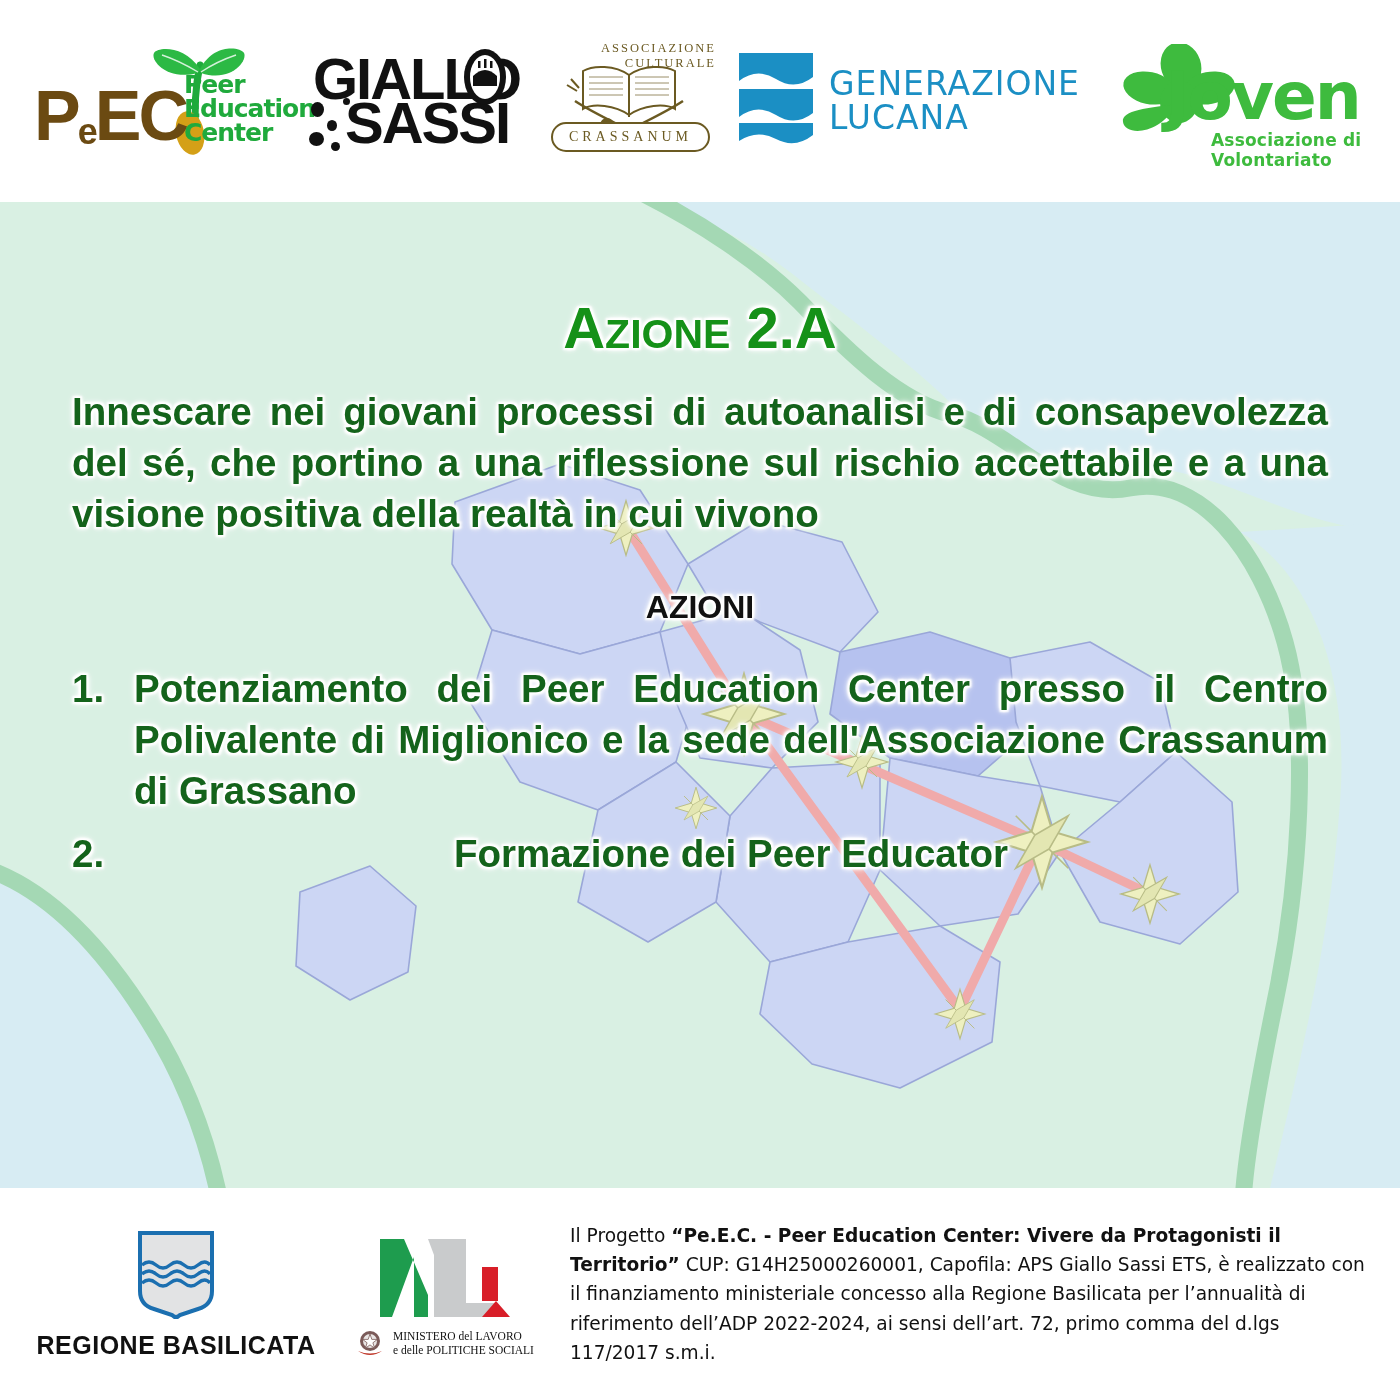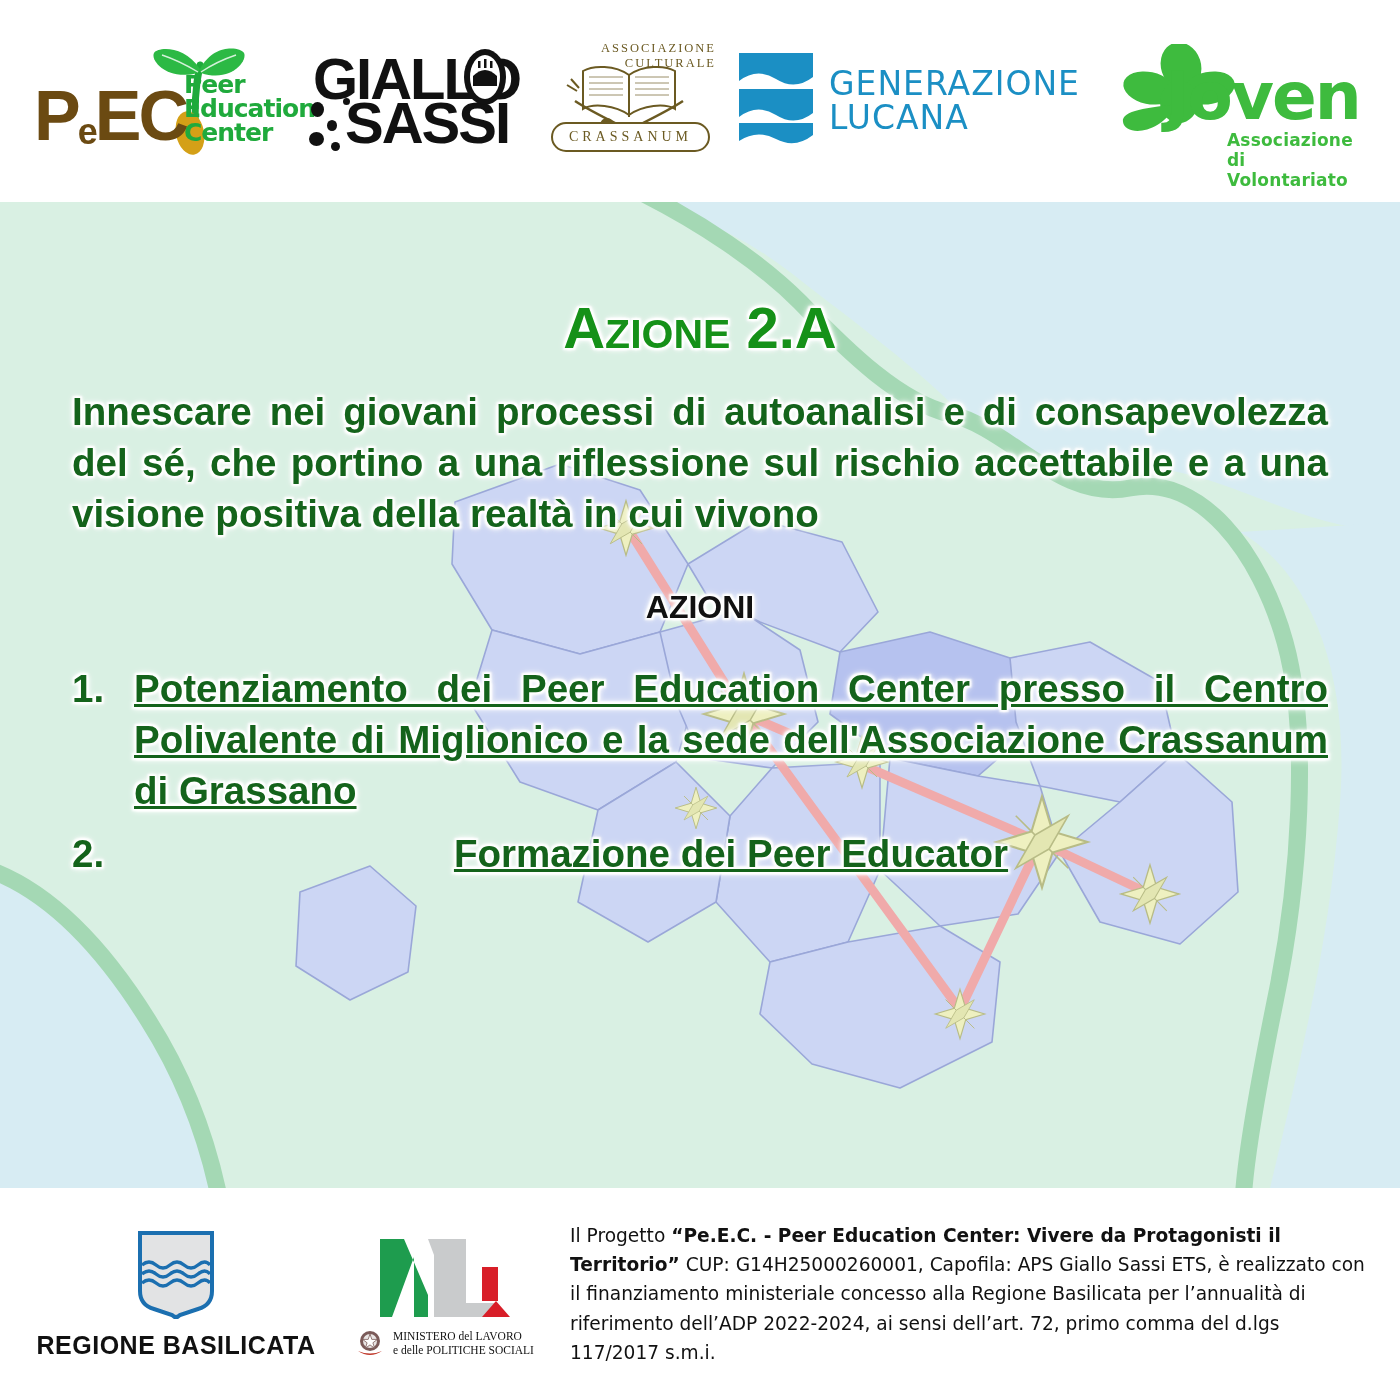--- a/index.html
+++ b/index.html
@@ -60,21 +60,21 @@
   .genluc-txt span{display:block;}
 
   
   .joven{position:relative;width:265px;height:118px;}
   .joven-word{
     position:absolute;left:64px;top:22px;
     color:#3ebb3e;font-size:66px;font-weight:bold;
     font-family:"DejaVu Sans", sans-serif;letter-spacing:-2px;line-height:1;
   }
   .joven-sub{
-    position:absolute;left:126px;top:88px;
+    position:absolute;left:110px;top:88px;
     color:#3ebb3e;font-size:17px;font-weight:bold;
     font-family:"DejaVu Sans", sans-serif;letter-spacing:0.2px;
   }
   .joven-clover{position:absolute;left:18px;top:2px;}
 
   
   .map-panel{
     position:absolute;left:0;top:202px;width:1400px;height:986px;
     overflow:hidden;background:#d9f0e3;
   }
@@ -110,21 +110,21 @@
     text-align:center;margin-top:50px;
     color:#111;font-weight:bold;font-size:32px;
   }
   .actions{margin-top:38px;}
   .action-row{
     display:flex;align-items:flex-start;
     color:#14631b;font-weight:bold;font-size:38.5px;line-height:1.32;
     margin-bottom:12px;
   }
   .action-num{flex:0 0 62px;}
-  .action-body{flex:1;text-align:justify;text-justify:inter-word;text-decoration:underline;}
+  .action-body{flex:1;text-align:justify;text-justify:inter-word;}
   .action-body.single{text-align:center;}
 
   
   .footer{
     position:absolute;left:0;top:1188px;width:1400px;height:212px;
     background:#fff;display:flex;align-items:center;
     padding:0 26px;box-sizing:border-box;gap:18px;
   }
   .rb{width:300px;display:flex;flex-direction:column;align-items:center;gap:10px;}
   .rb-name{font-size:25px;font-weight:bold;color:#111;letter-spacing:0.5px;}

